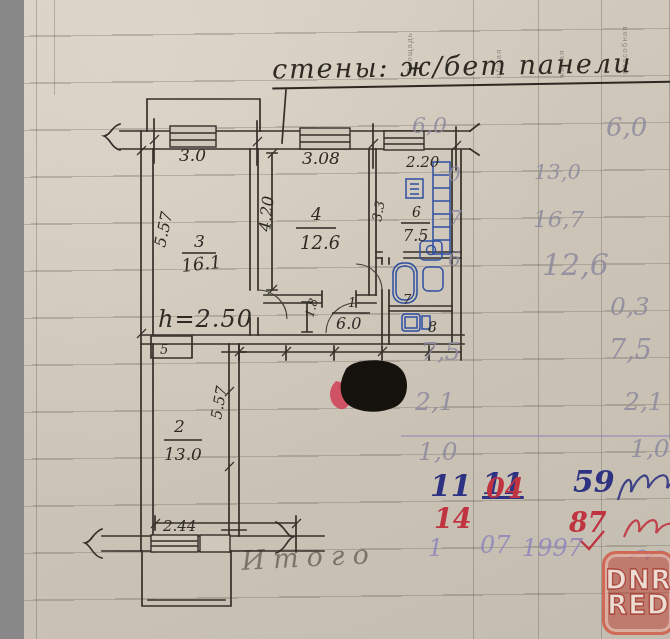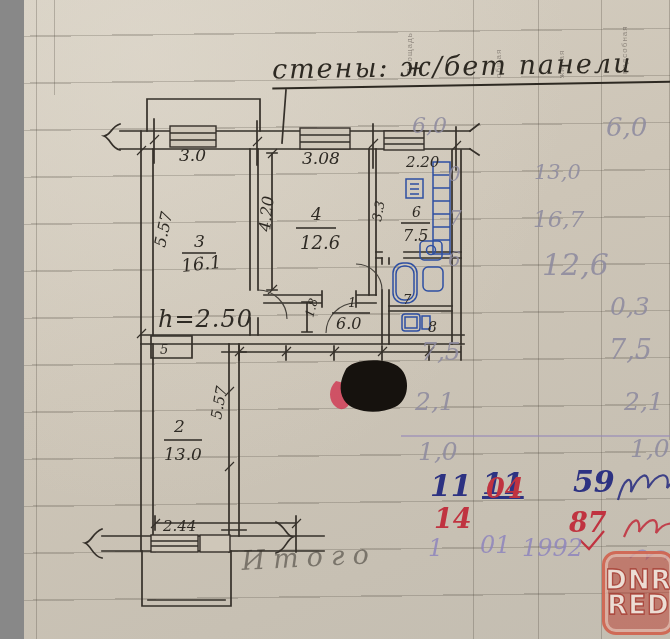--- a/index.html
+++ b/index.html
@@ -204,21 +204,21 @@
   <div class="pencil" style="left:394px;top:437px;font-size:25px;">1,0</div>
   <div class="pencil" style="left:606px;top:434px;font-size:25px;">1,0</div>
 
   <div class="date blue" style="left:406px;top:468px;font-size:30px;">11</div>
   <div class="date blue u" style="left:458px;top:466px;font-size:30px;">11</div>
   <div class="date blue" style="left:549px;top:464px;font-size:30px;">59</div>
   <div class="date red" style="left:410px;top:503px;font-size:27px;">14</div>
   <div class="date red" style="left:462px;top:473px;font-size:27px;">04</div>
   <div class="date red" style="left:545px;top:507px;font-size:27px;">87</div>
   <div class="date purple" style="left:404px;top:534px;font-size:24px;font-weight:normal;">1</div>
-  <div class="date purple" style="left:456px;top:531px;font-size:24px;font-weight:normal;">01</div>
-  <div class="date purple" style="left:498px;top:534px;font-size:24px;font-weight:normal;">1992</div>
+  <div class="date purple" style="left:456px;top:531px;font-size:24px;font-weight:normal;">07</div>
+  <div class="date purple" style="left:498px;top:534px;font-size:24px;font-weight:normal;">1997</div>
 
   <div class="stamp">
     <span>DNR</span>
     <span>RED</span>
   </div>
 
 </div>
 
 </body></html>

